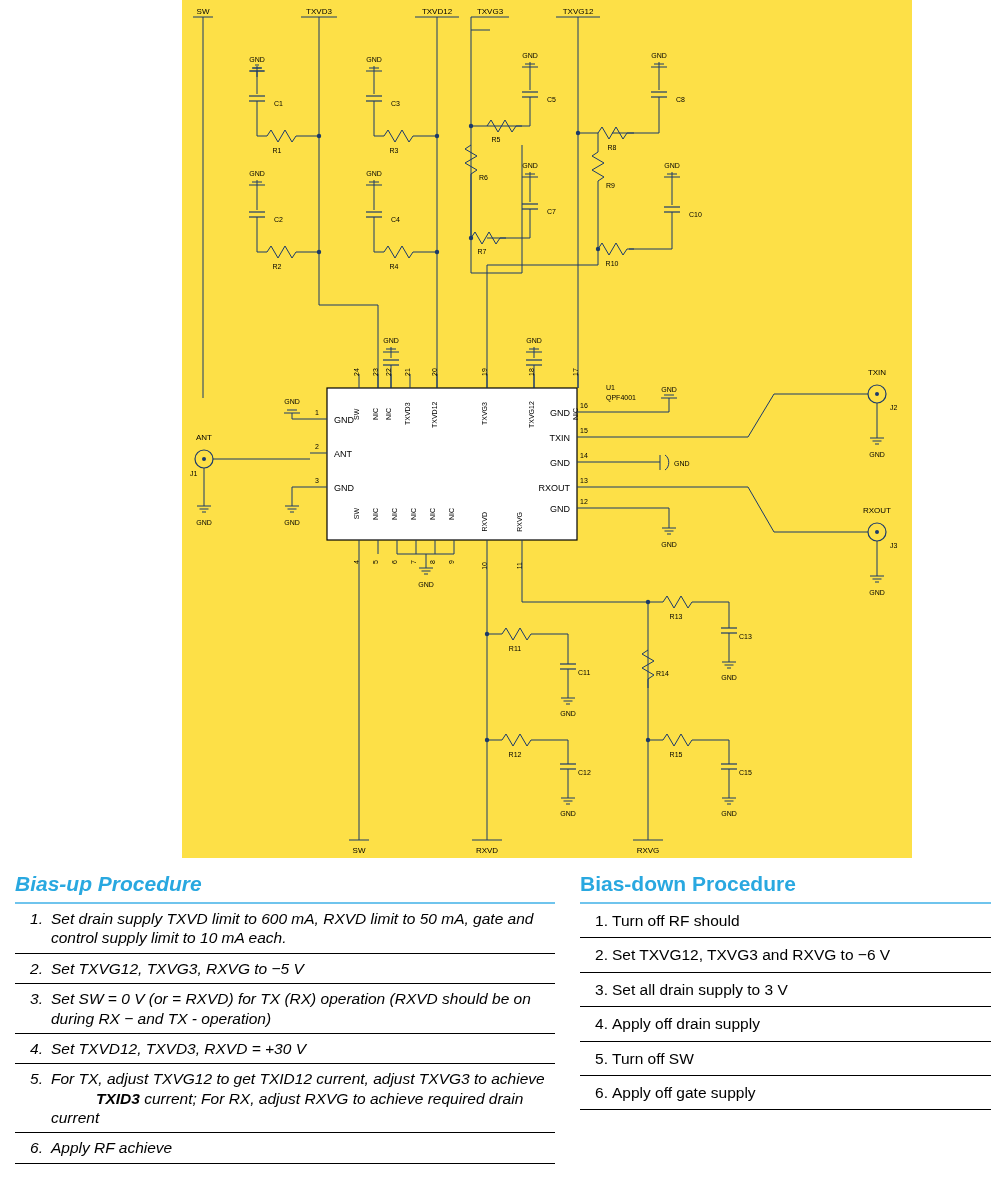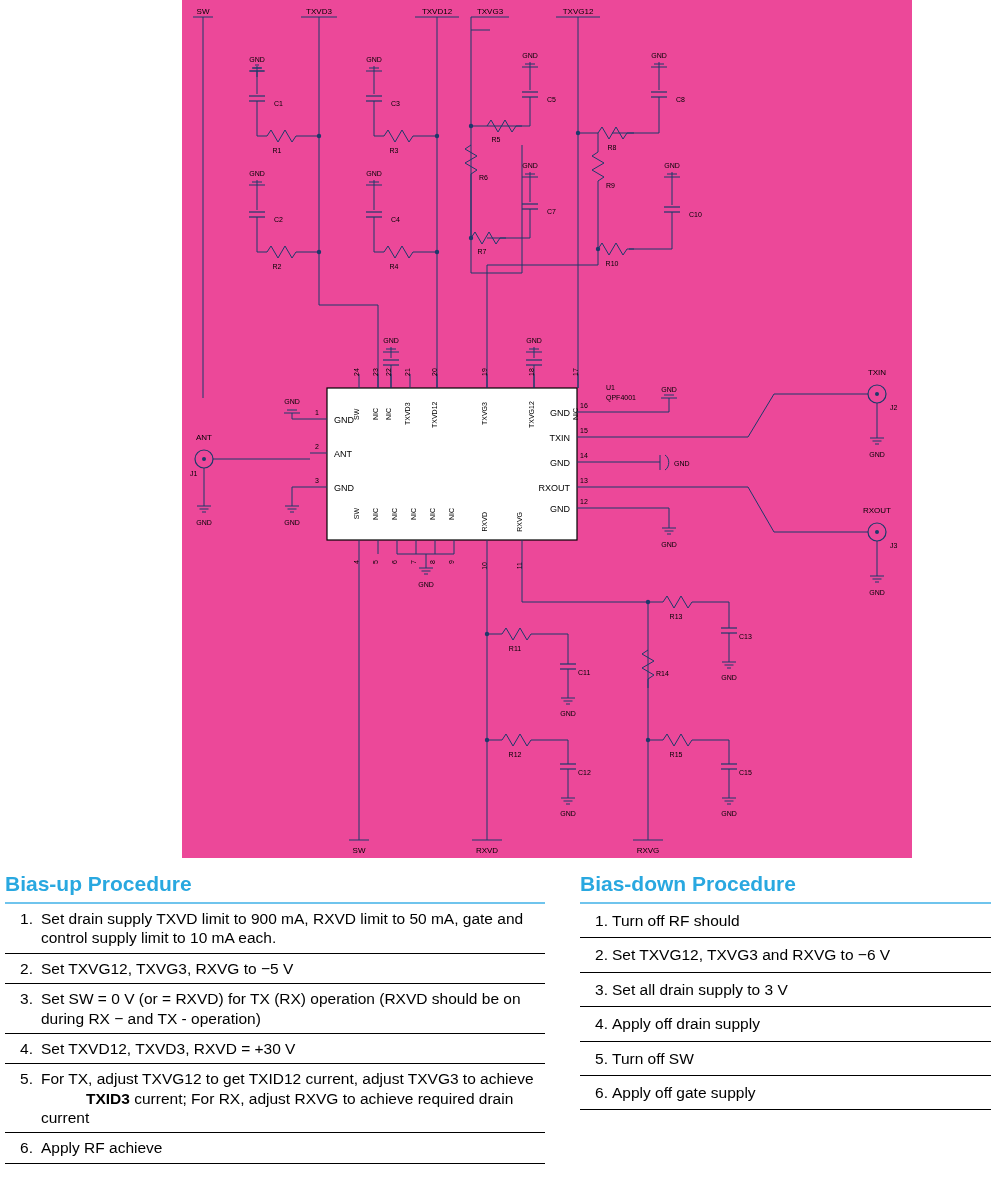--- a/index.html
+++ b/index.html
@@ -1,24 +1,24 @@
 <!DOCTYPE html>
 <html><head>
 <meta charset="utf-8">
 <style>
   html,body{margin:0;padding:0;background:#ffffff;}
   body{width:991px;height:1200px;font-family:"Liberation Sans",sans-serif;color:#000;position:relative;overflow:hidden;}
 
   
-  #schematic{position:absolute;left:182px;top:0;width:730px;height:858px;background:#ec4899;}
+  #schematic{position:absolute;left:182px;top:0;width:730px;height:858px;background:#fde047;}
   #schematic svg{position:absolute;left:0;top:0;}
 
   
   .proc{position:absolute;}
-  #proc-left{left:5px;top:872px;width:540px;}
+  #proc-left{left:15px;top:872px;width:540px;font-style:italic;}
   #proc-right{left:580px;top:872px;width:413px;}
   .proc h2{
     font-size:21px;font-weight:bold;color:#29A8E0;margin:0 0 6px 0;
     font-family:"Liberation Sans",sans-serif;letter-spacing:0;
   }
   .proc .rule{height:2px;background:#6FC4ED;width:100%;}
   .proc table{border-collapse:collapse;width:100%;}
   .proc td{
     vertical-align:top;padding:5px 2px 5px 2px;border-bottom:1px solid #000;
     font-size:15.5px;line-height:1.25;
@@ -487,21 +487,21 @@
 </svg>
 </div>
 
 <div class="proc" id="proc-left">
   <h2>Bias-up Procedure</h2>
   <div class="rule"></div>
   <table>
     <tbody>
       <tr>
         <td class="num">1.</td>
-        <td>Set drain supply TXVD limit to 900 mA, RXVD limit to 50 mA, gate and control supply limit to 10 mA each.</td>
+        <td>Set drain supply TXVD limit to 600 mA, RXVD limit to 50 mA, gate and control supply limit to 10 mA each.</td>
       </tr>
       <tr>
         <td class="num">2.</td>
         <td>Set TXVG12, TXVG3, RXVG to −5 V</td>
       </tr>
       <tr>
         <td class="num">3.</td>
         <td>Set SW = 0 V (or = RXVD) for TX (RX) operation (RXVD should be on during RX − and TX - operation)</td>
       </tr>
       <tr>

